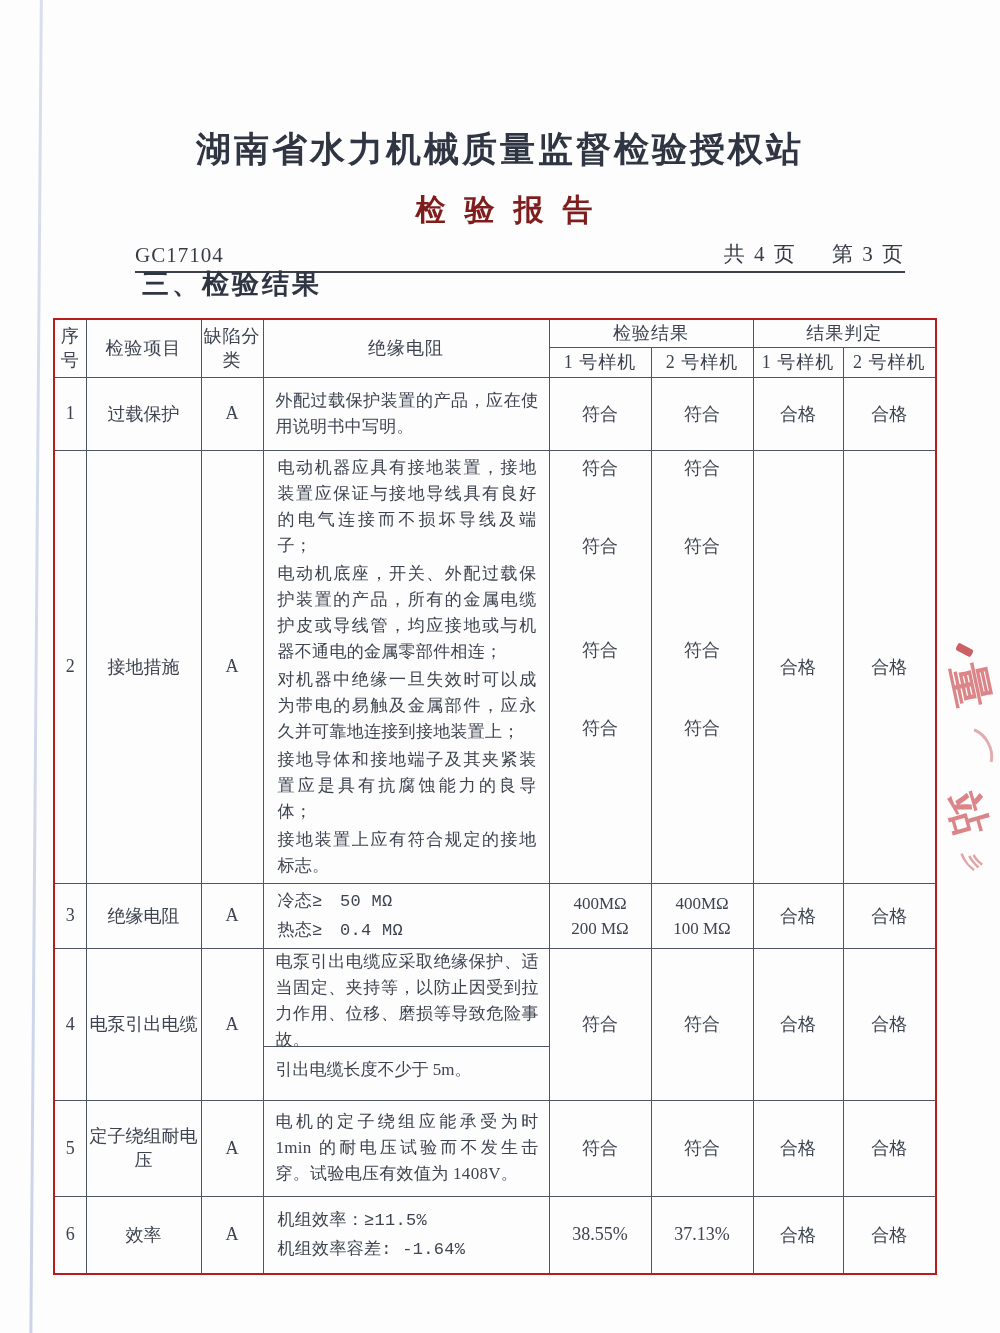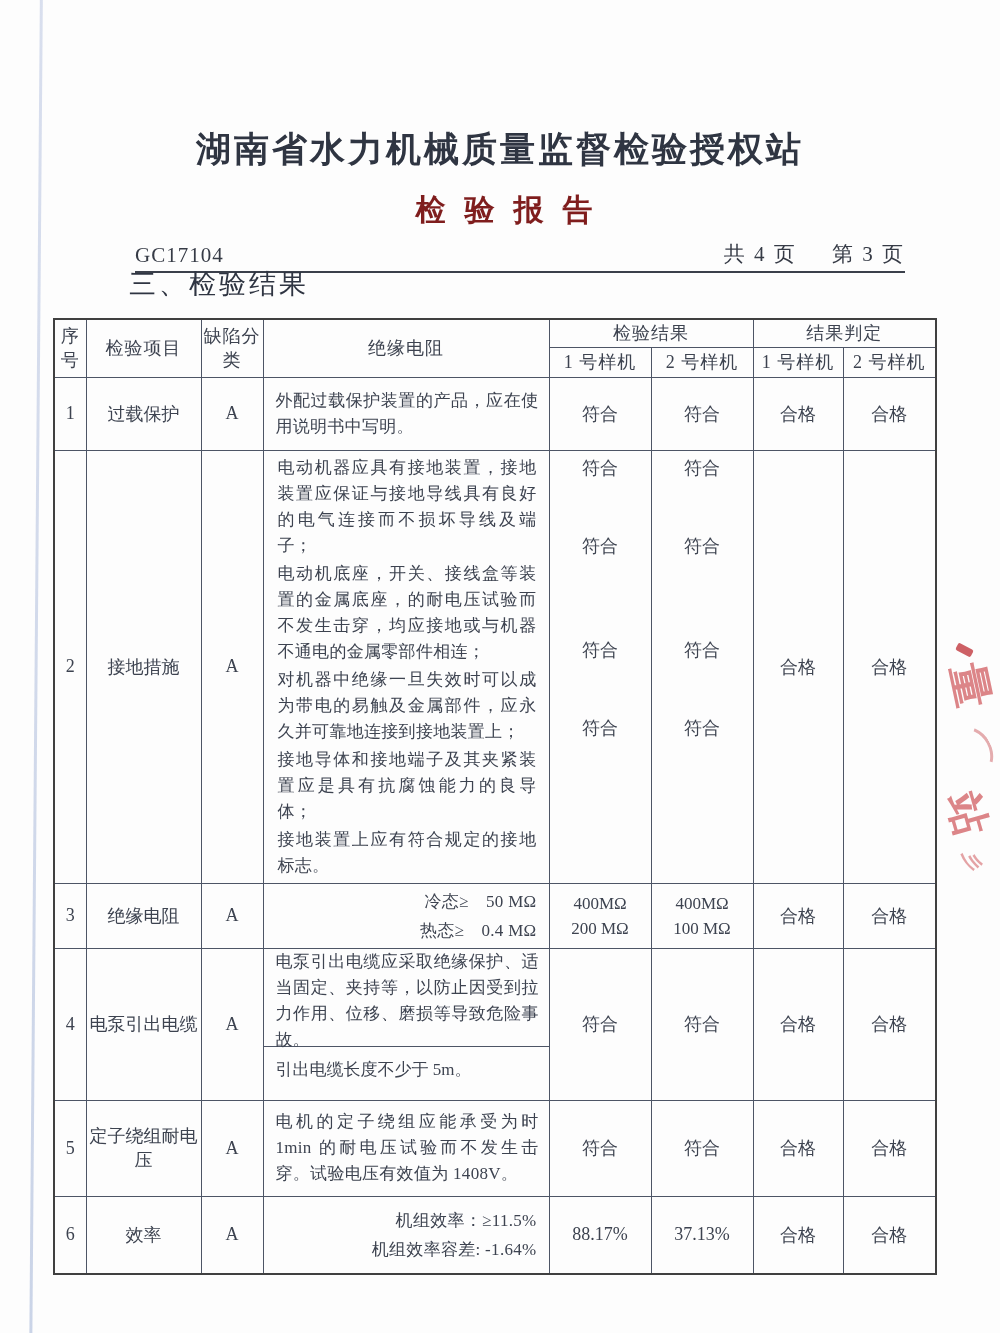--- a/index.html
+++ b/index.html
@@ -34,31 +34,31 @@
   }
   .ref-row {
     position:absolute; top:224px; left:135px; width:770px;
     border-bottom:2px solid #3b404b;
     display:flex; justify-content:space-between; align-items:flex-end;
     font-size:21px; padding-bottom:3px; color:#363b46;margin-top:16px;
   }
   .ref-no { letter-spacing:1px; }
   .pages span { margin-left:30px; letter-spacing:2px; }
   .section-title {
-    position:absolute; top:266px; left:129px;
-    font-size:27px; font-weight:normal; letter-spacing:3px;
+    position:absolute; top:266px; left:142px;
+    font-size:27px; font-weight:bold; letter-spacing:3px;
     color:#2f3542;
     text-align:right;
   }
 
   table.results {
     position:absolute; left:53px; top:318px;
     width:882px; table-layout:fixed;
     border-collapse:collapse;
-    border:2px solid #404040;
+    border:2px solid #b91c1c;
   }
   .results th, .results td {
     border:1px solid #4d5566;
     font-weight:normal;
     text-align:center; vertical-align:middle;
     font-size:18px; padding:0; color:#3d4350;
     word-break:break-word;
   }
   .results th { letter-spacing:1px; }
   tr.hrow1 { height:28px; }
@@ -71,21 +71,21 @@
   tr.row6 { height:78px; }
 
   td.req {
     text-align:justify;
     font-size:17px; line-height:26px;
     padding:2px 10px 2px 12px;
     letter-spacing:0.3px;
   }
   td.req p { margin:2px; }
   td.req-top { vertical-align:top; }
-  td.req-lines { text-align:right; line-height:27px; }
+  td.req-lines { text-align:left; line-height:27px;font-family:Liberation Mono, monospace; }
   td.split { padding:0; }
   .part { display:flex; align-items:center; box-sizing:border-box;
           padding:0 10px 0 12px; font-size:17px; line-height:26px; }
   .part1 { height:91px; border-bottom:1px solid #4d5566; text-align:justify; }
   .part2 { height:46px; text-align:left; }
 
   td.rel { position:relative; }
   td.rel span { position:absolute; left:0; width:100%; text-align:center; line-height:26px; }
   .p0 { top:4px; } .p1 { top:82px; } .p2 { top:186px; } .p3 { top:264px; }
 
@@ -160,21 +160,21 @@
     <td>合格</td>
     <td>合格</td>
   </tr>
 
   <tr class="row2">
     <td>2</td>
     <td>接地措施</td>
     <td>A</td>
     <td class="req req-top">
       <p>电动机器应具有接地装置，接地装置应保证与接地导线具有良好的电气连接而不损坏导线及端子；</p>
-      <p>电动机底座，开关、接线盒等装置的金属底座，的耐电压试验而不发生击穿，均应接地或与机器不通电的金属零部件相连；</p>
+      <p>电动机底座，开关、外配过载保护装置的产品，所有的金属电缆护皮或导线管，均应接地或与机器不通电的金属零部件相连；</p>
       <p>对机器中绝缘一旦失效时可以成为带电的易触及金属部件，应永久并可靠地连接到接地装置上；</p>
       <p>接地导体和接地端子及其夹紧装置应是具有抗腐蚀能力的良导体；</p>
       <p>接地装置上应有符合规定的接地标志。</p>
     </td>
     <td class="rel">
       <span class="p0">符合</span>
       <span class="p1">符合</span>
       <span class="p2">符合</span>
       <span class="p3">符合</span>
     </td>
@@ -234,21 +234,21 @@
   </tr>
 
   <tr class="row6">
     <td>6</td>
     <td>效率</td>
     <td>A</td>
     <td class="req req-lines">
       <p>机组效率：≥11.5%</p>
       <p>机组效率容差: -1.64%</p>
     </td>
-    <td>88.17%</td>
+    <td>38.55%</td>
     <td>37.13%</td>
     <td>合格</td>
     <td>合格</td>
   </tr>
 </tbody>
   </table>
 
 <div class="fmark"></div>
 <div class="stamp-frag f1">量</div>
 <div class="fcurve"></div>

